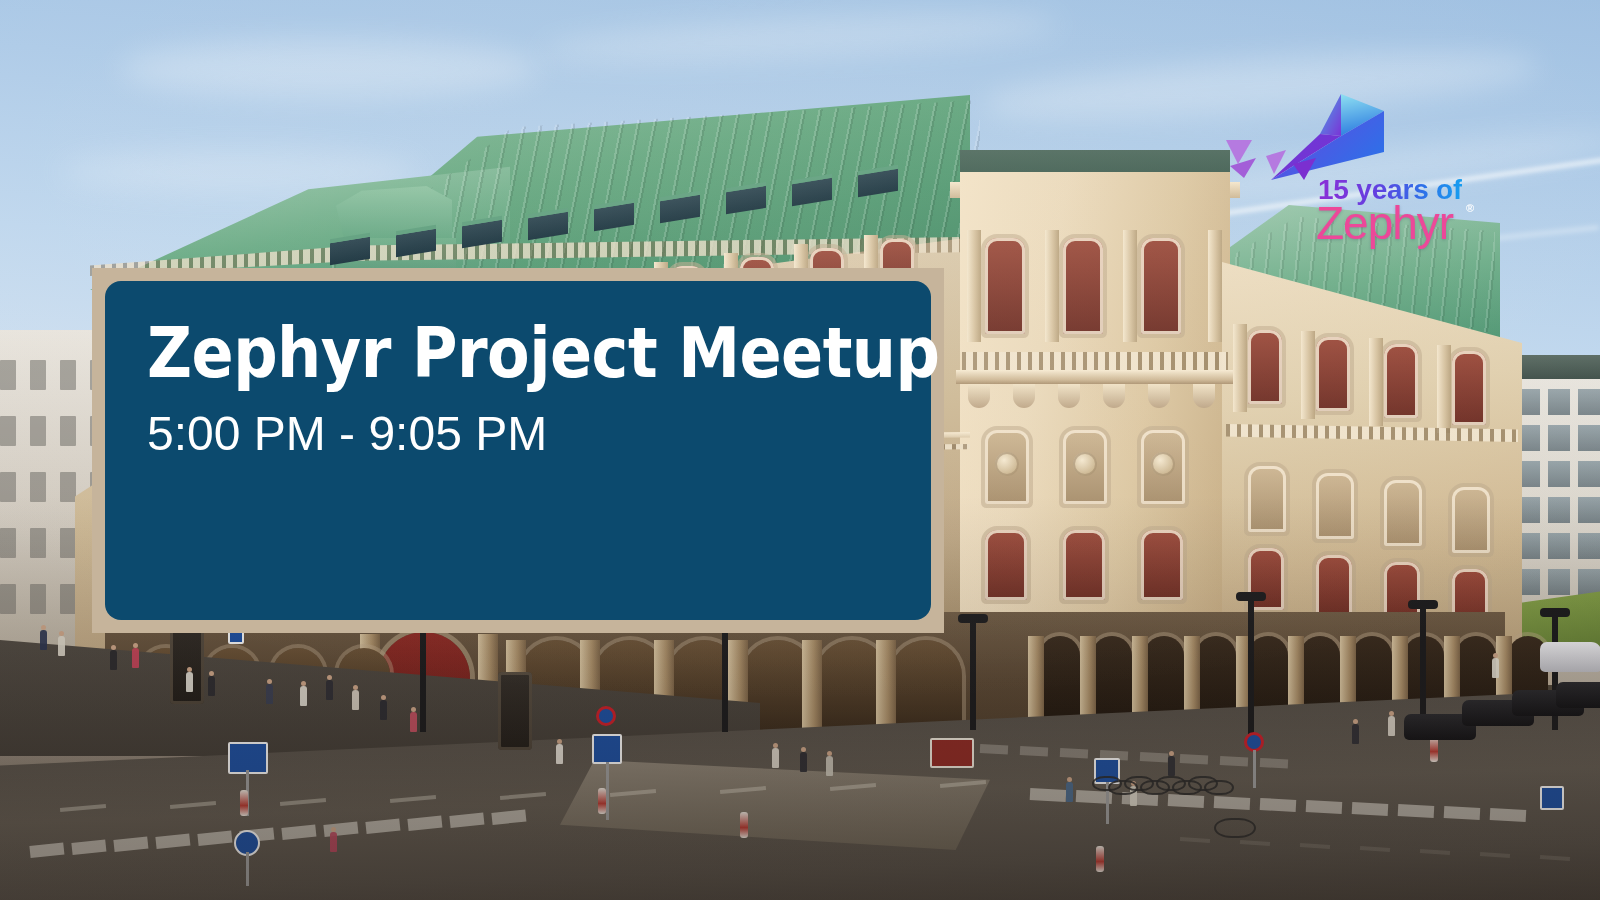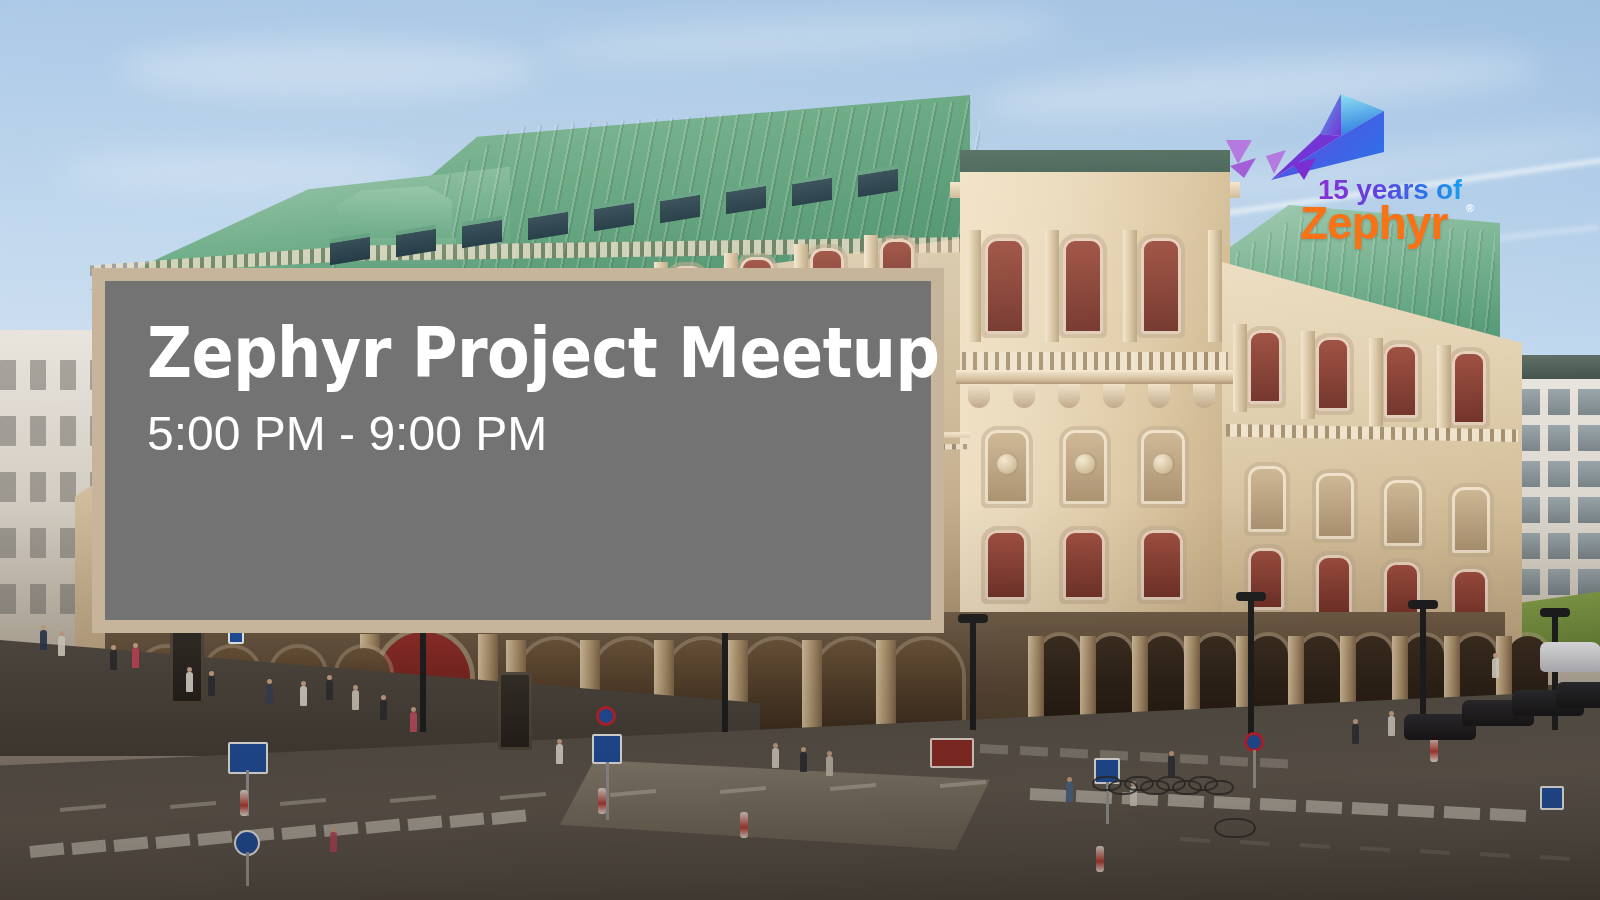--- a/index.html
+++ b/index.html
@@ -262,22 +262,23 @@
   }
 
   
   .card {
     position:absolute; left:92px; top:268px; width:852px; height:365px;
     background:#c6b49b;
     padding:13px;
   }
   .card-inner {
     width:100%; height:100%;
-    background:#737373;
+    background:#0c4a6e;
     padding:38px 16px 0 42px;
+    border-radius:16px;
   }
   .card-title {
     color:#ffffff; font-weight:bold; font-size:69px; line-height:1.0;
     letter-spacing:-.5px; margin-bottom:22px; white-space:nowrap;
     font-family:"DejaVu Sans Condensed","Liberation Sans", sans-serif;
   }
   .card-line {
     color:#ffffff; font-weight:normal; font-size:48px; line-height:1.0;
     margin-bottom:21px; white-space:nowrap;
     font-family:"Liberation Sans", sans-serif;
@@ -286,22 +287,22 @@
   
   .logo { position:absolute; left:1208px; top:78px; width:288px; height:162px; }
   .logo svg { display:block; }
   .logo-tagline {
     position:absolute; left:110px; top:96px; font-size:28px; font-weight:bold;
     background:linear-gradient(90deg,#8b2fd6 0%, #6340e0 40%, #2f6fe8 72%, #179ef0 100%);
     -webkit-background-clip:text; background-clip:text; color:transparent;
     letter-spacing:-.2px; white-space:nowrap;
   }
   .logo-word {
-    position:absolute; left:92px; top:118px; font-size:46px; font-weight:bold;
-    color:#f97316; letter-spacing:-1px; white-space:nowrap;
+    position:absolute; left:108px; top:118px; font-size:46px; font-weight:normal;
+    color:#ec4899; letter-spacing:-1px; white-space:nowrap;
     text-shadow:0 1px 3px rgba(40,60,90,.25);
   }
   .logo-reg {
     position:absolute; left:258px; top:124px; font-size:11px; color:#ffffff; font-weight:bold;
   }
 </style>
 </head>
 <body>
 
 <div id="stage">
@@ -667,21 +668,21 @@
       <div class="bike" style="left: 1188px; top: 776px;"></div>
       <div class="bike" style="left: 1204px; top: 780px;"></div>
       <div class="bike" style="left: 1214px; top: 818px; width: 42px; height: 20px;"></div>
     </div>
 
   <div class="grade"></div>
 
   <div class="card">
     <div class="card-inner">
       <div class="card-title">Zephyr Project Meetup</div>
-      <div class="card-line">5:00 PM - 9:00 PM</div>
+      <div class="card-line">5:00 PM - 9:05 PM</div>
     </div>
   </div>
 
   <div class="logo">
     <svg width="288" height="162" viewBox="0 0 288 162">
       <defs>
         <linearGradient id="gTL" x1="0" y1="0" x2="1" y2="1">
           <stop offset="0" stop-color="#4aa8e8"></stop>
             <stop offset="1" stop-color="#7b32d6"></stop>
         </linearGradient>

